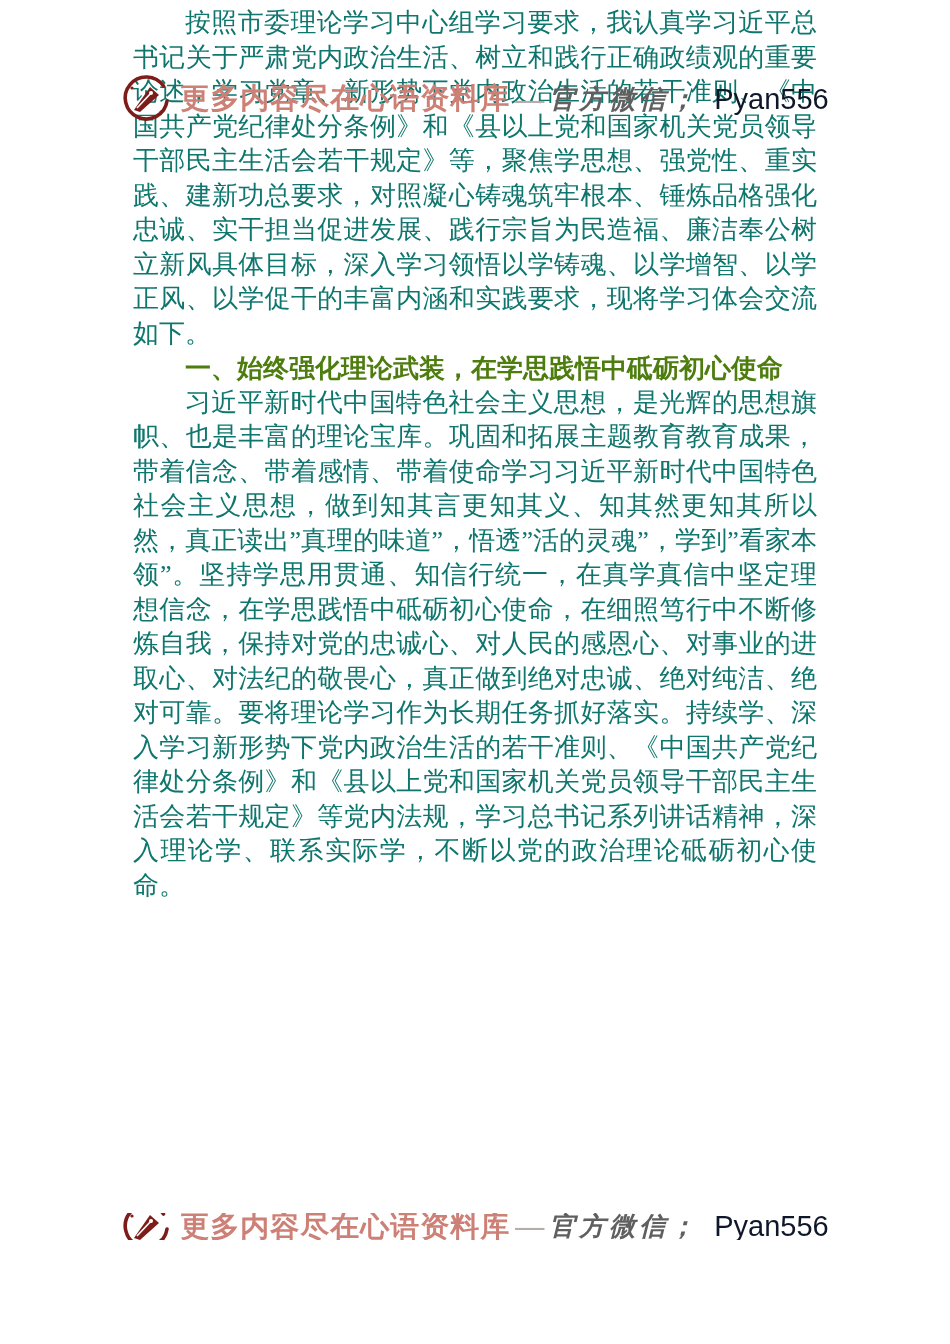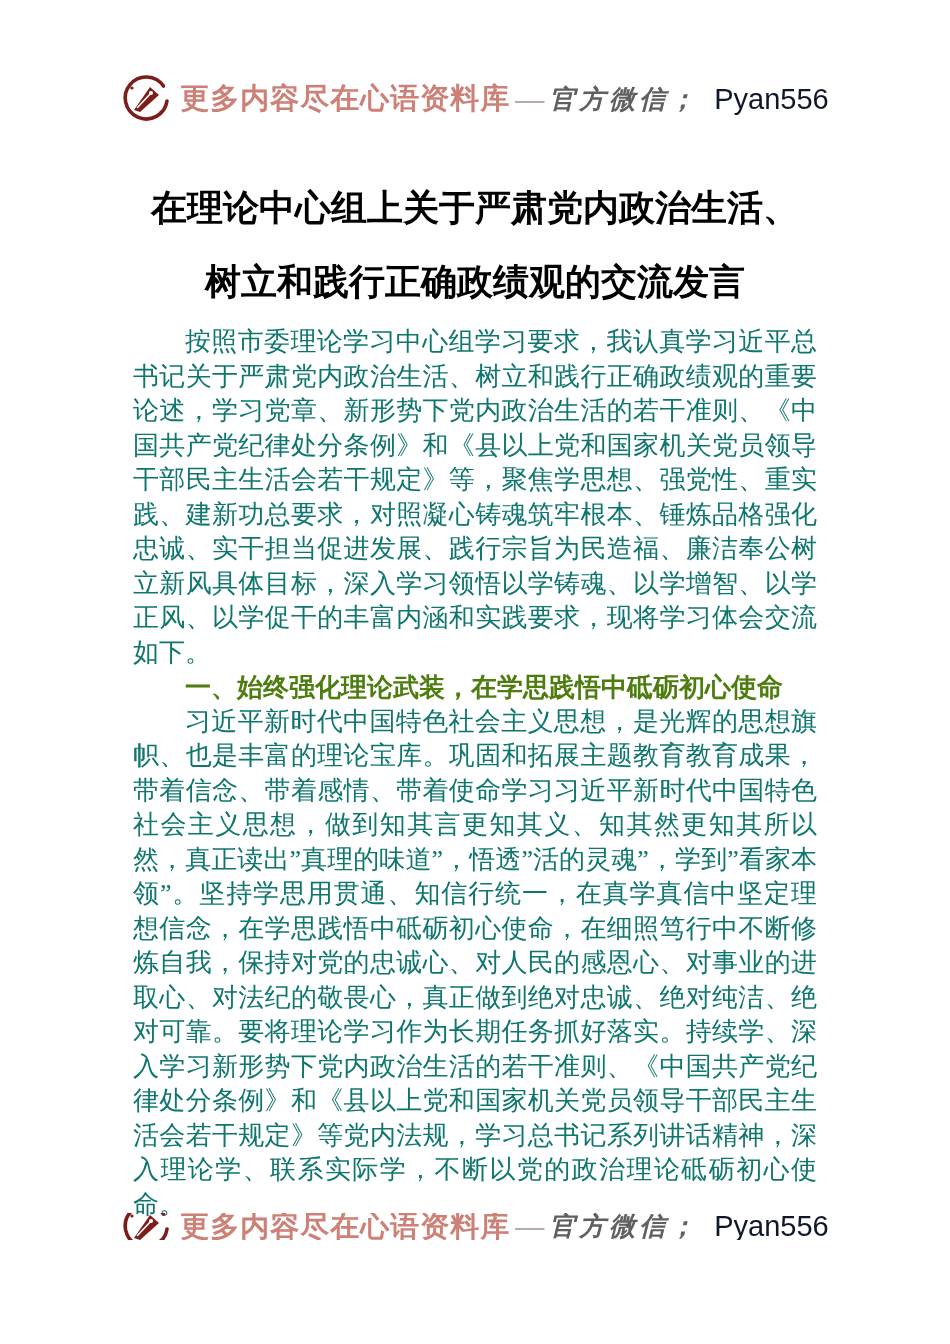--- a/index.html
+++ b/index.html
@@ -109,24 +109,20 @@
         </svg>
       </span>
       <span class="wm-main">更多内容尽在心语资料库</span>
       <span class="wm-dash">—</span>
       <span class="wm-script">官方微信；</span>
       <span class="wm-account">Pyan556</span>
     </div>
   </div>
 
   <div class="content">
-    <h1 class="doc-title">
-      <span>在理论中心组上关于严肃党内政治生活、</span><br>
-      <span>树立和践行正确政绩观的交流发言</span>
-    </h1>
     <div class="doc-body">
         <p class="body">按照市委理论学习中心组学习要求，我认真学习近平总书记关于严肃党内政治生活、树立和践行正确政绩观的重要论述，学习党章、新形势下党内政治生活的若干准则、《中国共产党纪律处分条例》和《县以上党和国家机关党员领导干部民主生活会若干规定》等，聚焦学思想、强党性、重实践、建新功总要求，对照凝心铸魂筑牢根本、锤炼品格强化忠诚、实干担当促进发展、践行宗旨为民造福、廉洁奉公树立新风具体目标，深入学习领悟以学铸魂、以学增智、以学正风、以学促干的丰富内涵和实践要求，现将学习体会交流如下。</p>
         <p class="heading">一、始终强化理论武装，在学思践悟中砥砺初心使命</p>
         <p class="body">习近平新时代中国特色社会主义思想，是光辉的思想旗帜、也是丰富的理论宝库。巩固和拓展主题教育教育成果，带着信念、带着感情、带着使命学习习近平新时代中国特色社会主义思想，做到知其言更知其义、知其然更知其所以然，真正读出”真理的味道”，悟透”活的灵魂”，学到”看家本领”。坚持学思用贯通、知信行统一，在真学真信中坚定理想信念，在学思践悟中砥砺初心使命，在细照笃行中不断修炼自我，保持对党的忠诚心、对人民的感恩心、对事业的进取心、对法纪的敬畏心，真正做到绝对忠诚、绝对纯洁、绝对可靠。要将理论学习作为长期任务抓好落实。持续学、深入学习新形势下党内政治生活的若干准则、《中国共产党纪律处分条例》和《县以上党和国家机关党员领导干部民主生活会若干规定》等党内法规，学习总书记系列讲话精神，深入理论学、联系实际学，不断以党的政治理论砥砺初心使命。</p>
       </div>
   </div>
 
   <div class="watermark footer">
     <div class="wm-inner">
       <span class="wm-logo">

